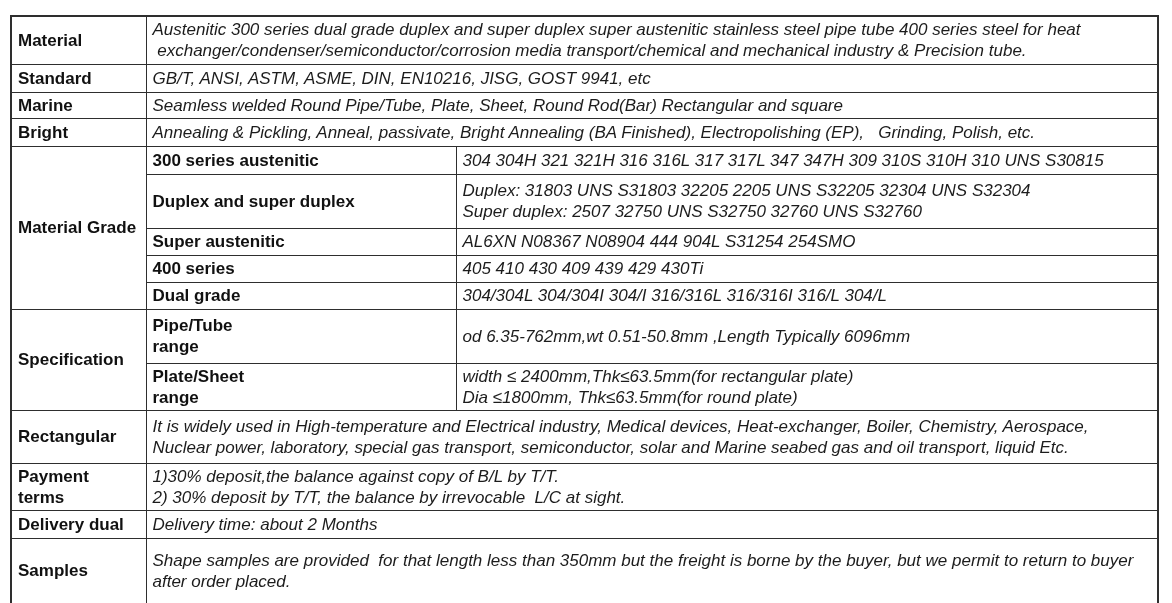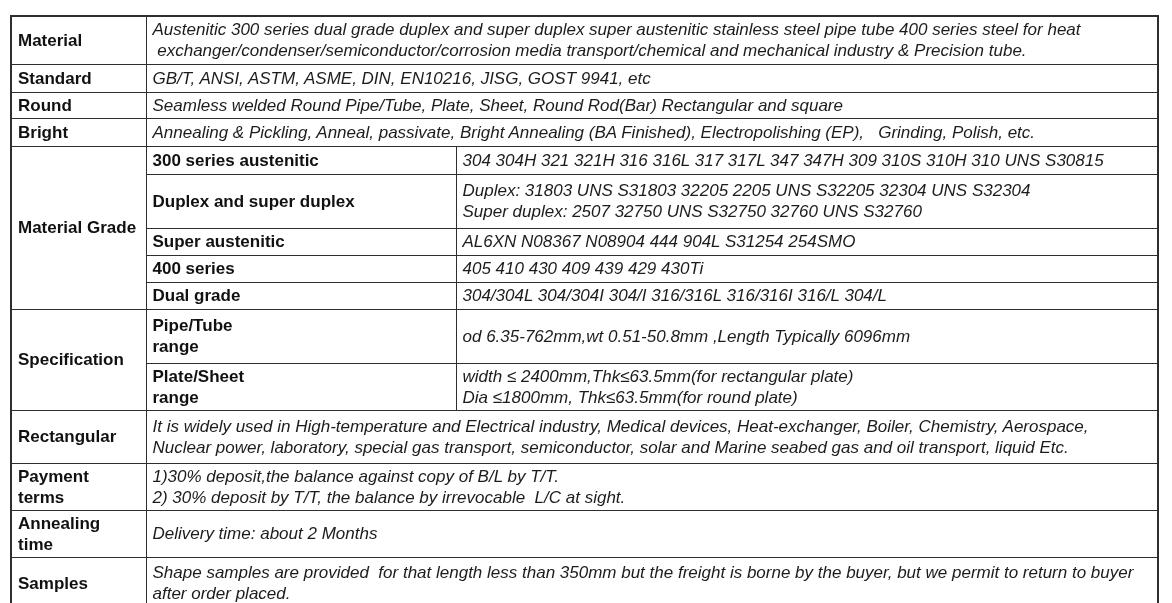--- a/index.html
+++ b/index.html
@@ -58,21 +58,21 @@
     <td class="val" colspan="2">Austenitic 300 series dual grade duplex and super duplex super austenitic stainless steel pipe tube 400 series steel for heat
  exchanger/condenser/semiconductor/corrosion media transport/chemical and mechanical industry &amp; Precision tube.</td>
   </tr>
 
   <tr style="height:28px">
     <td class="lbl">Standard</td>
     <td class="val" colspan="2">GB/T, ANSI, ASTM, ASME, DIN, EN10216, JISG, GOST 9941, etc</td>
   </tr>
 
   <tr style="height:26px">
-    <td class="lbl">Round</td>
+    <td class="lbl">Marine</td>
     <td class="val" colspan="2">Seamless welded Round Pipe/Tube, Plate, Sheet, Round Rod(Bar) Rectangular and square</td>
   </tr>
 
   <tr style="height:28px">
     <td class="lbl">Bright</td>
     <td class="val" colspan="2">Annealing &amp; Pickling, Anneal, passivate, Bright Annealing (BA Finished), Electropolishing (EP),   Grinding, Polish, etc.</td>
   </tr>
 
   <tr style="height:28px">
     <td class="lbl" rowspan="5">Material Grade</td>
@@ -116,23 +116,23 @@
 Nuclear power, laboratory, special gas transport, semiconductor, solar and Marine seabed gas and oil transport, liquid Etc.</td>
   </tr>
 
   <tr style="height:45px">
     <td class="lbl">Payment terms</td>
     <td class="val" colspan="2">1)30% deposit,the balance against copy of B/L by T/T.
 2) 30% deposit by T/T, the balance by irrevocable  L/C at sight.</td>
   </tr>
 
   <tr style="height:28px">
-    <td class="lbl">Annealing time</td>
+    <td class="lbl">Delivery dual</td>
     <td class="val" colspan="2">Delivery time: about 2 Months</td>
   </tr>
 
-  <tr style="height:53px">
+  <tr style="height:66px">
     <td class="lbl">Samples</td>
     <td class="val" colspan="2">Shape samples are provided  for that length less than 350mm but the freight is borne by the buyer, but we permit to return to buyer
 after order placed.</td>
   </tr>
 </tbody>
   </table>
 
 </body></html>

